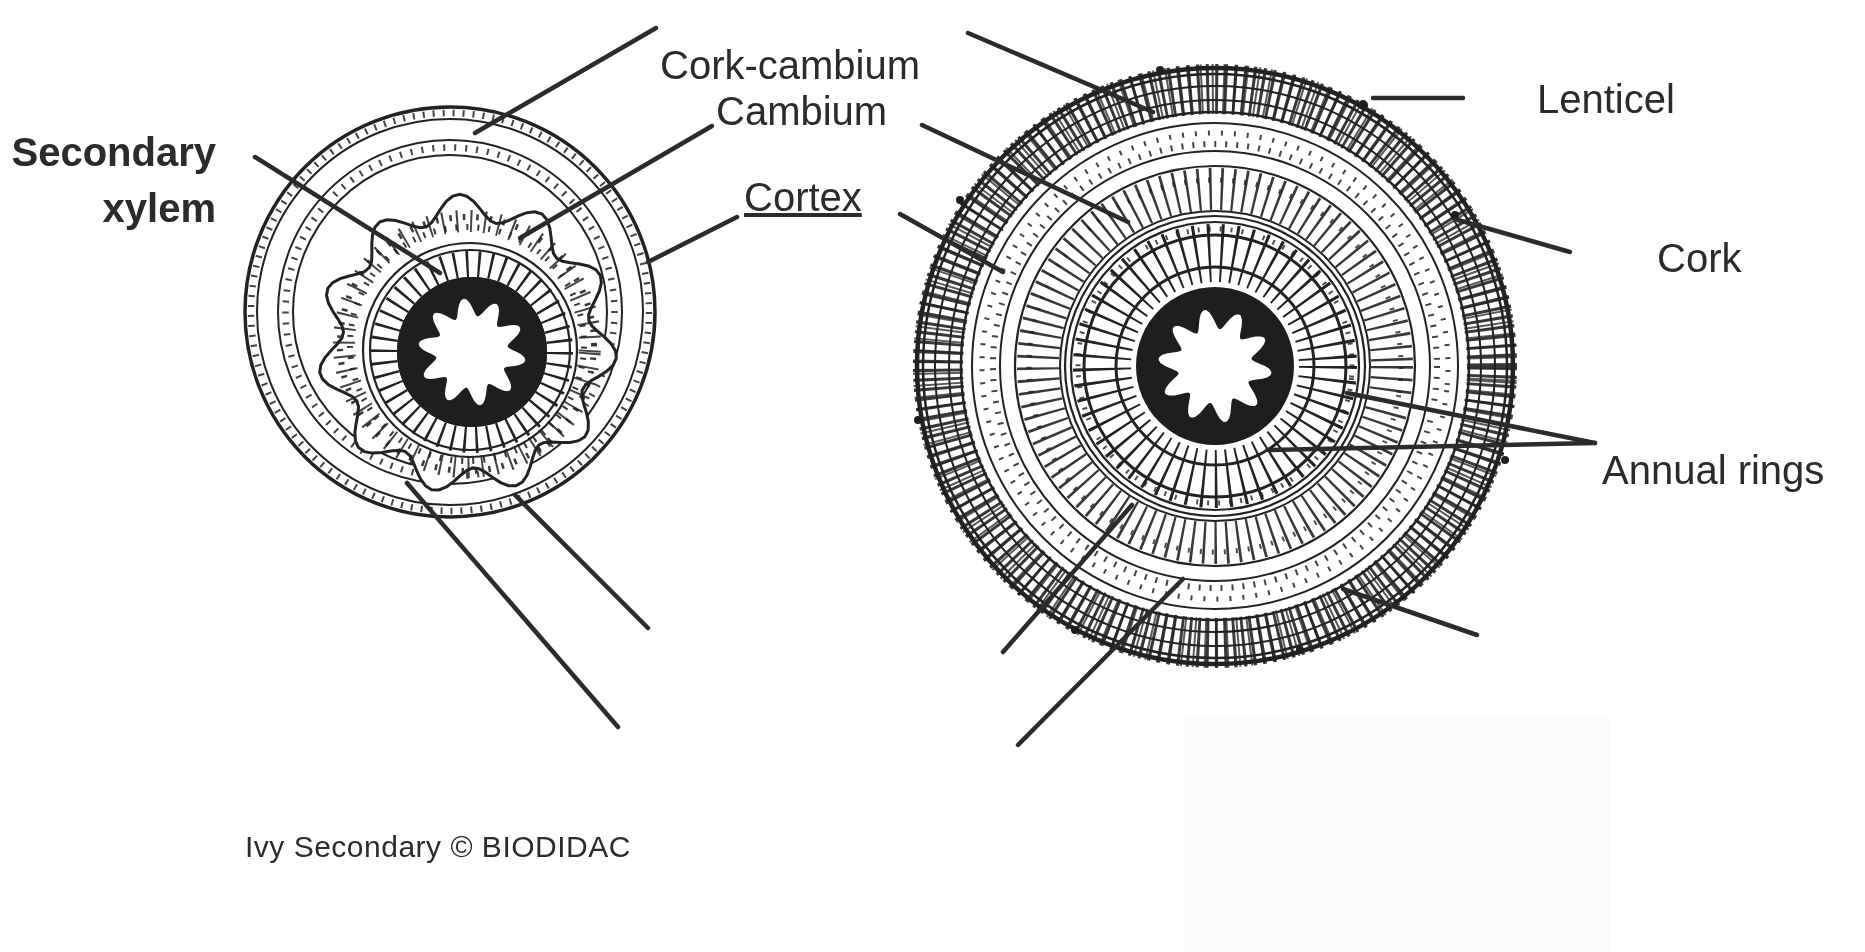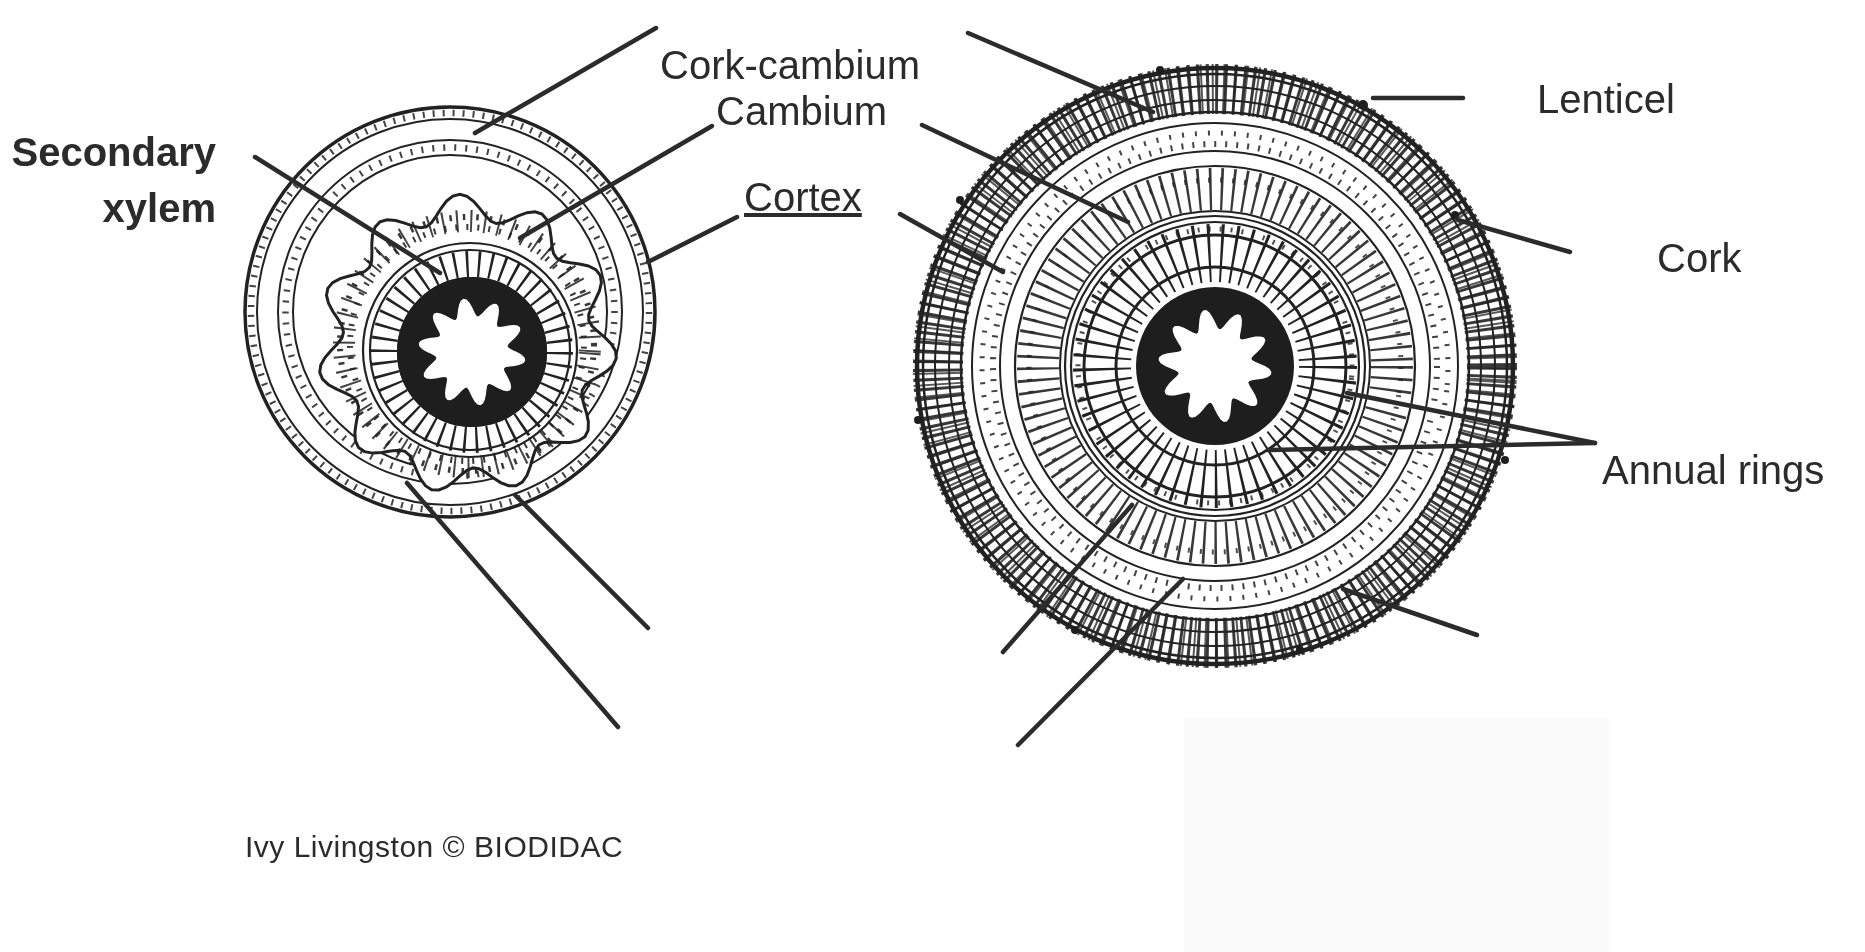--- a/index.html
+++ b/index.html
@@ -120,14 +120,14 @@
 
   <div class="label" style="left:660px;top:0px;margin-top:42px;">Cork-cambium</div>
   <div class="label" style="left:716px;top:88px;">Cambium</div>
   <div class="label" style="left:744px;top:174px;text-decoration:underline;">Cortex</div>
   <div class="label two-line" style="left:0px;top:124px;width:216px;text-align:right;">Secondary
 xylem</div>
   <div class="label" style="left:1497px;top:76px;margin-left:40px;">Lenticel</div>
   <div class="label" style="left:1657px;top:235px;">Cork</div>
   <div class="label" style="left:1602px;top:423px;margin-top:24px;">Annual rings</div>
 
-  <div class="credit" style="left:245px;top:830px;">Ivy Livingston © BIODIDAC</div>
+  <div class="credit" style="left:245px;top:830px;">Ivy Secondary © BIODIDAC</div>
 </div>
 
 </body></html>

